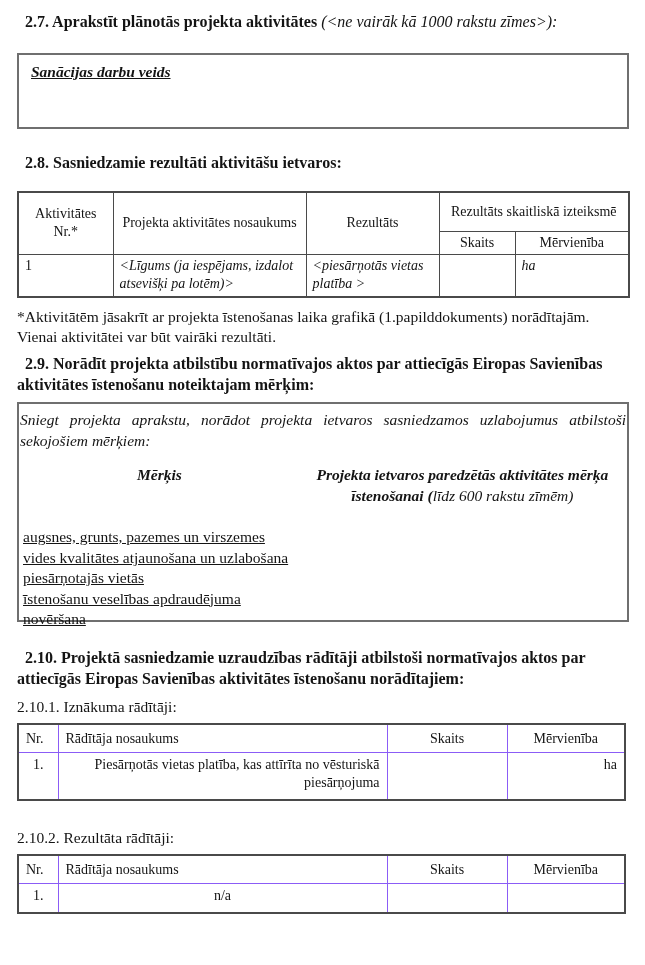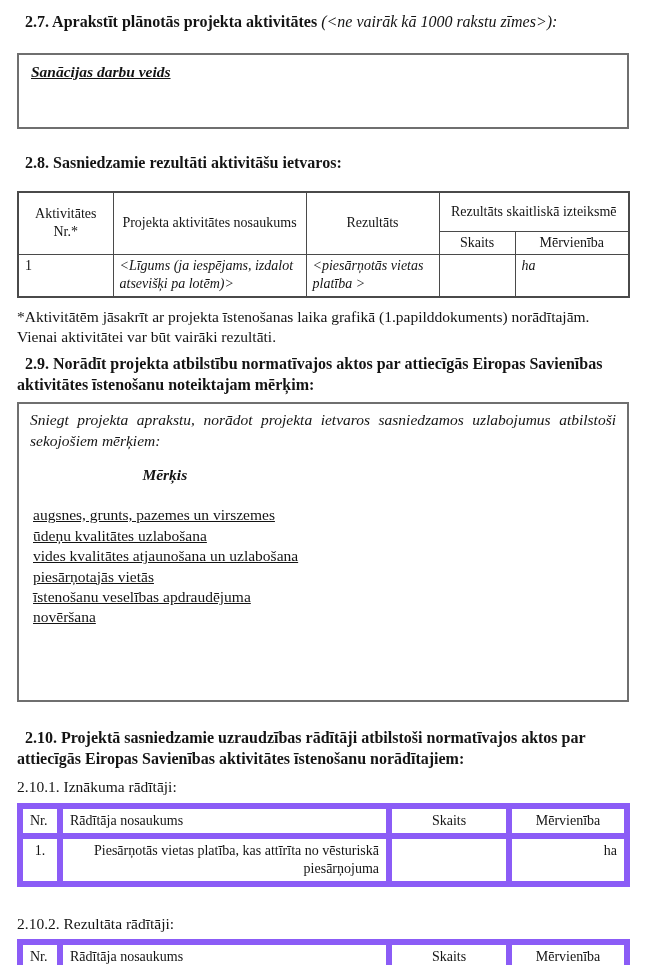--- a/index.html
+++ b/index.html
@@ -33,35 +33,35 @@
   .t28 thead tr:first-child th { height:40px; }
   .t28 thead tr:last-child th { height:23px; }
   .t28 td { vertical-align:top; height:42px; }
   .t28 td.c2, .t28 td.c3, .t28 td.c5 { font-style:italic; }
 
   .footnote { margin-top:9px; line-height:1.3; }
 
   .heading29 { margin-top:7px; }
 
   .box29 {
-    margin-top:7px; height:300px;
+    margin-top:7px; height:220px;
     border:2px solid #6f6f6f;
-    padding:6px 11px;
+    padding:6px 1px;
   }
   .box29 .intro { font-style:italic; text-align:justify; line-height:1.35; }
   .box29 .cols { display:flex; margin-top:13px; }
   .box29 .colL { width:46%; text-align:center; }
   .box29 .colR { width:54%; text-align:center; line-height:1.35; }
   .box29 .goals { margin-top:20px; line-height:1.32; padding-left:3px;text-decoration:underline; }
 
   .heading210 { margin-top:26px; }
   .sublabel { margin-top:7px; }
 
   .t210 { width:607px; margin-top:6px; border:2px solid #4a4a4a; }
-  .t210 th, .t210 td { border:6px solid #8b5cf6; padding:3px 7px; }
+  .t210 th, .t210 td { border:1px solid #8b5cf6; padding:3px 7px; }
   .t210 th { font-weight:normal; text-align:left; vertical-align:middle; height:29px; }
   .t210 th.center, .t210 td.center { text-align:center; }
   .t210 td { vertical-align:top;text-align:right; }
   .t1 td { height:47px; }
   .t2 td { height:29px; }
   .lbl2 { margin-top:27px; }
 </style>
 </head>
 <body>
 
@@ -109,24 +109,26 @@
   <p class="footnote">*Aktivitātēm jāsakrīt ar projekta īstenošanas laika grafikā (1.papilddokuments) norādītajām. Vienai aktivitātei var būt vairāki rezultāti.</p>
 
   <p class="heading heading29">2.9. Norādīt projekta atbilstību normatīvajos aktos par attiecīgās Eiropas Savienības aktivitātes īstenošanu noteiktajam mērķim:</p>
 
   <div class="box29">
     <p class="intro">Sniegt projekta aprakstu, norādot projekta ietvaros sasniedzamos uzlabojumus atbilstoši sekojošiem mērķiem:</p>
     <div class="cols">
       <div class="colL">
         <span class="boldit">Mērķis</span>
       </div>
+      <div class="colR">
+        <span class="boldit">Projekta ietvaros paredzētās aktivitātes mērķa īstenošanai (</span><span class="it">līdz 600 rakstu zīmēm)</span>
+      </div>
     </div>
     <div class="goals">
       <div>augsnes, grunts, pazemes un virszemes</div>
-      <div>ūdeņu kvalitātes uzlabošana</div>
       <div>vides kvalitātes atjaunošana un uzlabošana</div>
       <div>piesārņotajās vietās</div>
       <div>īstenošanu veselības apdraudējuma</div>
       <div>novēršana</div>
     </div>
   </div>
 
   <p class="heading heading210">2.10. Projektā sasniedzamie uzraudzības rādītāji atbilstoši normatīvajos aktos par attiecīgās Eiropas Savienības aktivitātes īstenošanu norādītajiem:</p>
 
   <p class="sublabel">2.10.1. Iznākuma rādītāji:</p>

